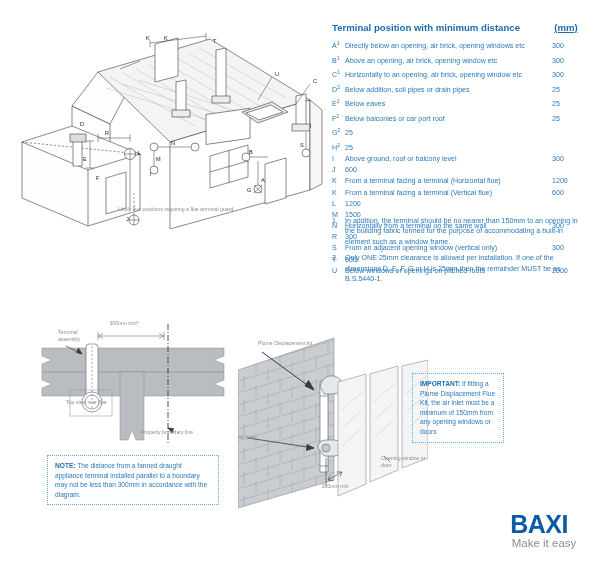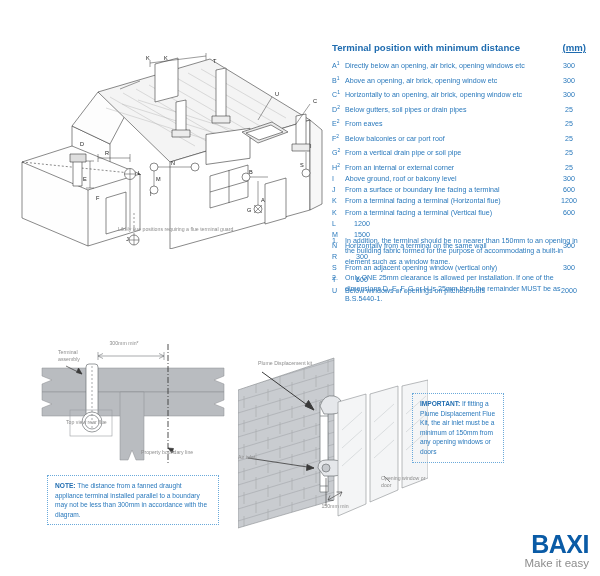--- a/index.html
+++ b/index.html
@@ -8,56 +8,56 @@
     background: #ffffff;
   }
   body {
     width: 600px;
     height: 576px;
     position: relative;
     font-family: "Liberation Sans", sans-serif;
     overflow: hidden;
     color: #2d6fa8;
   }
-  .page { position: absolute; inset: 0; margin-top: 20px; }
+  .page { position: absolute; inset: 0; }
 
   
   .spec-panel {
     position: absolute;
     left: 332px; top: 22px;
     width: 254px;
   }
   .spec-head {
     display: flex;
     align-items: baseline;
     font-size: 9.6px;
     font-weight: bold;
     color: #1f6cb0;
     padding-bottom: 3px;
   }
   .spec-head-title { flex: 1; }
-  .spec-head-unit { width: 40px; text-align: right; text-decoration: underline; }
+  .spec-head-unit { width: 40px; text-align: center; text-decoration: underline; }
 
   .spec-rows { margin-top: 2px; }
   .spec-row {
     display: flex;
     align-items: baseline;
     font-size: 7.1px;
     line-height: 11.15px;
     color: #2a79bc;
     white-space: nowrap;
   }
   .spec-key {
     width: 13px;
     flex: 0 0 13px;
     font-weight: normal;
   }
   .spec-key sup { font-size: 5px; }
   .spec-desc { flex: 1; overflow: hidden; }
-  .spec-val { width: 34px; text-align: center; flex: 0 0 34px; }
+  .spec-val { width: 34px; text-align: left; flex: 0 0 34px; }
 
   
   .notes { position: absolute; left: 332px; top: 216px; width: 254px; }
   .note-item {
     display: flex;
     font-size: 7.1px;
     line-height: 10.4px;
     color: #2a79bc;
     margin-bottom: 6px;
   }
@@ -126,21 +126,21 @@
     line-height: 9.6px;
     color: #2a79bc;
   }
   .important-box b { color: #1f6cb0; }
 
   
   .logo {
     position: absolute;
     left: 489px; top: 512px;
     width: 100px;
-    text-align: right;
+    text-align: center;
   }
   .logo-word {
     font-size: 25px;
     font-weight: bold;
     letter-spacing: -0.5px;
     color: #0a5ba6;
     line-height: 24px;
     font-family: "Liberation Sans", sans-serif;
   }
   .logo-tag {
@@ -289,51 +289,48 @@
           <div class="spec-desc">Above an opening, air brick, opening window etc</div>
           <div class="spec-val">300</div>
         </div>
         <div class="spec-row">
           <div class="spec-key">C<sup>1</sup></div>
           <div class="spec-desc">Horizontally to an opening, air brick, opening window etc</div>
           <div class="spec-val">300</div>
         </div>
         <div class="spec-row">
           <div class="spec-key">D<sup>2</sup></div>
-          <div class="spec-desc">Below gutters, soil pipes or drain pipes</div>
+          <div class="spec-desc">Below addition, soil pipes or drain pipes</div>
           <div class="spec-val">25</div>
         </div>
         <div class="spec-row">
           <div class="spec-key">E<sup>2</sup></div>
-          <div class="spec-desc">From eaves</div>
+          <div class="spec-desc">Below eaves</div>
           <div class="spec-val">25</div>
         </div>
         <div class="spec-row">
           <div class="spec-key">F<sup>2</sup></div>
           <div class="spec-desc">Below balconies or car port roof</div>
           <div class="spec-val">25</div>
         </div>
         <div class="spec-row">
           <div class="spec-key">G<sup>2</sup></div>
-          <div class="spec-desc">From a vertical drain pipe or soil pipe</div>
           <div class="spec-val">25</div>
         </div>
         <div class="spec-row">
           <div class="spec-key">H<sup>2</sup></div>
-          <div class="spec-desc">From an internal or external corner</div>
           <div class="spec-val">25</div>
         </div>
         <div class="spec-row">
           <div class="spec-key">I</div>
           <div class="spec-desc">Above ground, roof or balcony level</div>
           <div class="spec-val">300</div>
         </div>
         <div class="spec-row">
           <div class="spec-key">J</div>
-          <div class="spec-desc">From a surface or boundary line facing a terminal</div>
           <div class="spec-val">600</div>
         </div>
         <div class="spec-row">
           <div class="spec-key">K</div>
           <div class="spec-desc">From a terminal facing a terminal (Horizontal flue)</div>
           <div class="spec-val">1200</div>
         </div>
         <div class="spec-row">
           <div class="spec-key">K</div>
           <div class="spec-desc">From a terminal facing a terminal (Vertical flue)</div>

